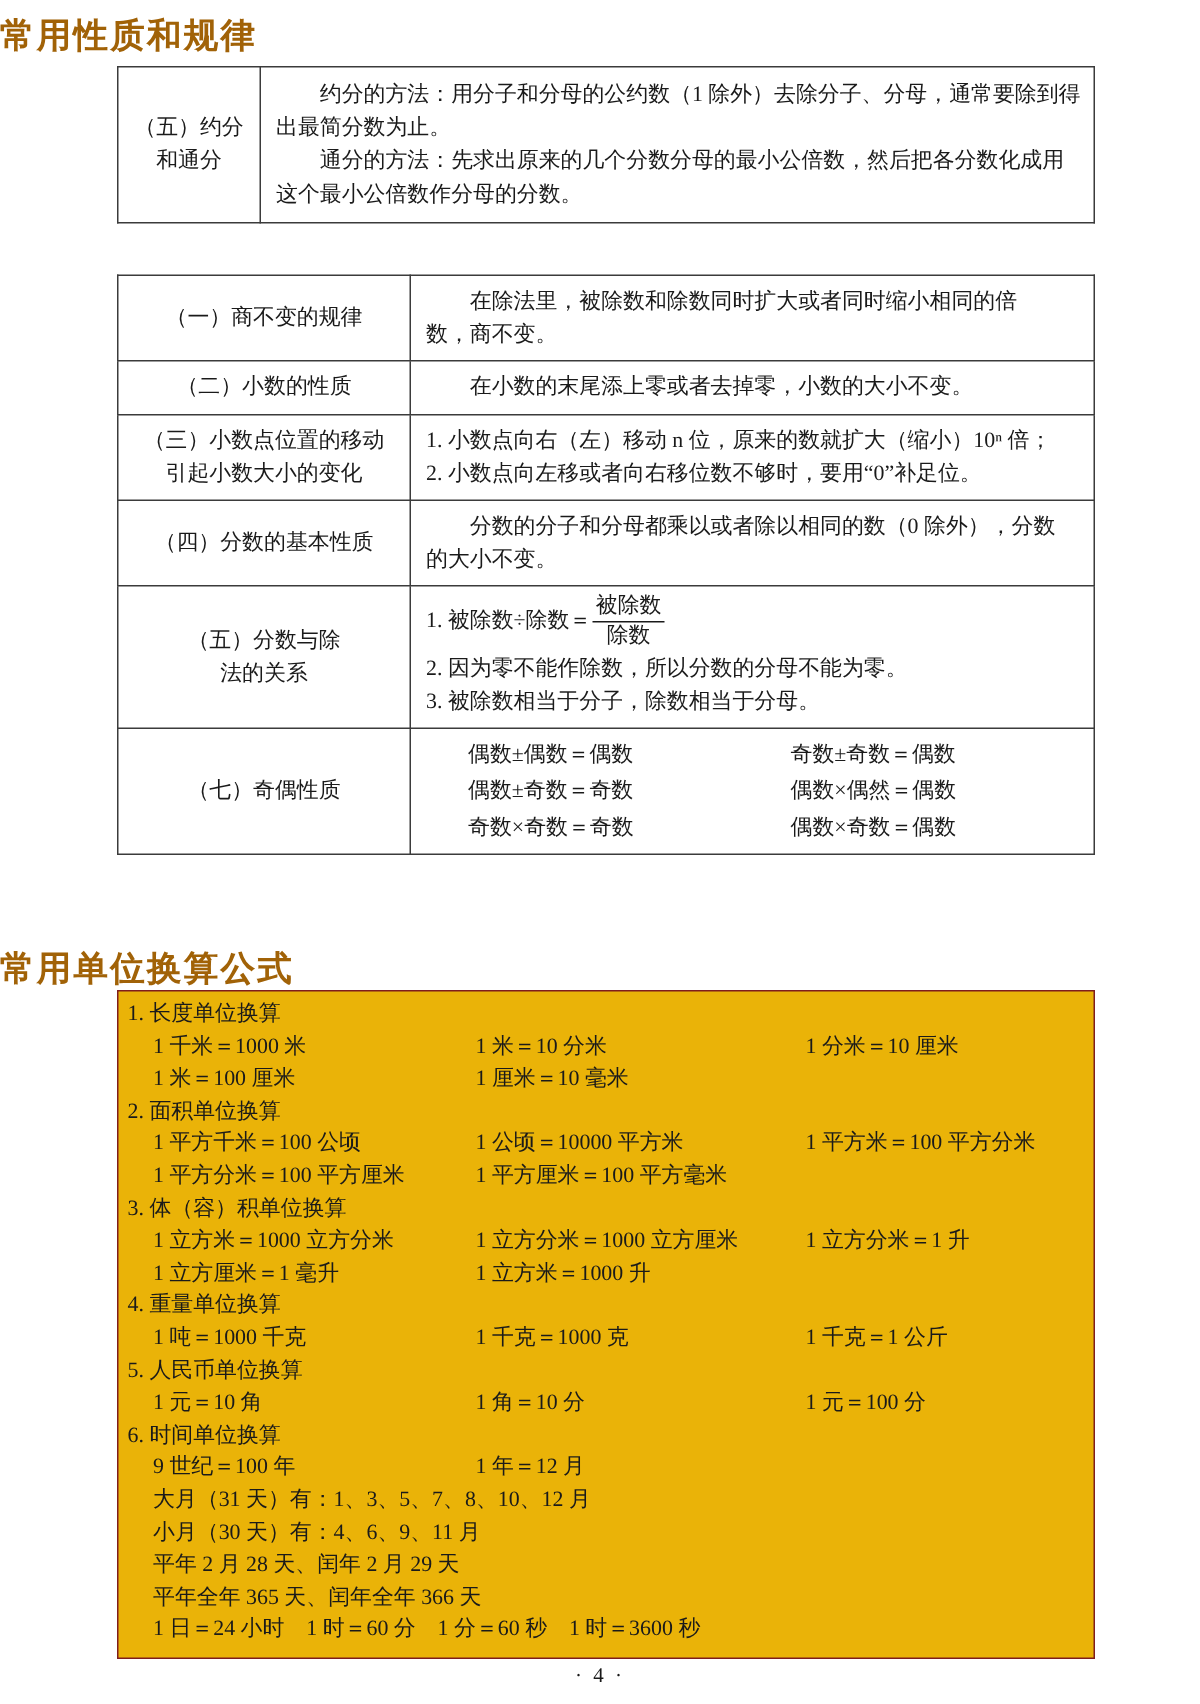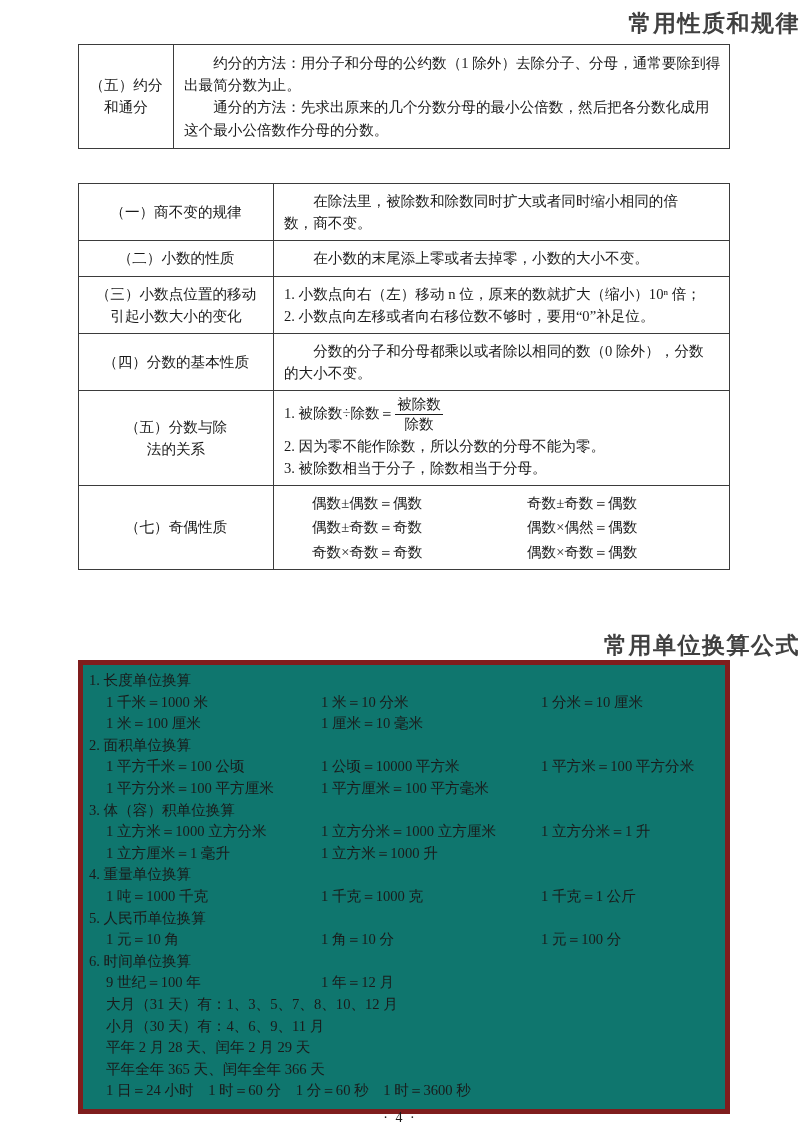--- a/index.html
+++ b/index.html
@@ -18,26 +18,26 @@
 
   .page {
     position: absolute;
     left: 0; top: 0;
     width: 800px;
     height: 1136px;
   }
 
   
   .section-title {
-    text-align: right;
+    text-align: left;
     font-family: Liberation Serif, serif;
     font-weight: bold;
     font-size: 23px;
     letter-spacing: 1.5px;
-    color: #404040;
+    color: #a16207;
   }
   #title-properties { position: absolute; left: 0; top: 8px; width: 800px; }
   #title-units      { position: absolute; left: 0; top: 630px; width: 800px; }
 
   
   table.doc-table {
     position: absolute;
     border-collapse: collapse;
     table-layout: fixed;
     background: #fff;
@@ -101,22 +101,22 @@
   }
   .parity-grid span { white-space: nowrap; }
 
   
   #units-box {
     position: absolute;
     left: 78px;
     top: 660px;
     width: 652px;
     box-sizing: border-box;
-    border: 5px solid #7f1d1d;
-    background: #0f766e;
+    border: 1px solid #7f1d1d;
+    background: #eab308;
     padding: 5px 6px 7px 6px;
     font-size: 14.6px;
     line-height: 1.48;
   }
   .unit-group { display: block; }
   .unit-heading { display: block; white-space: nowrap; }
   .unit-rows { display: block; padding-left: 17px; }
   .unit-row {
     display: grid;
     grid-template-columns: 215px 220px auto;

